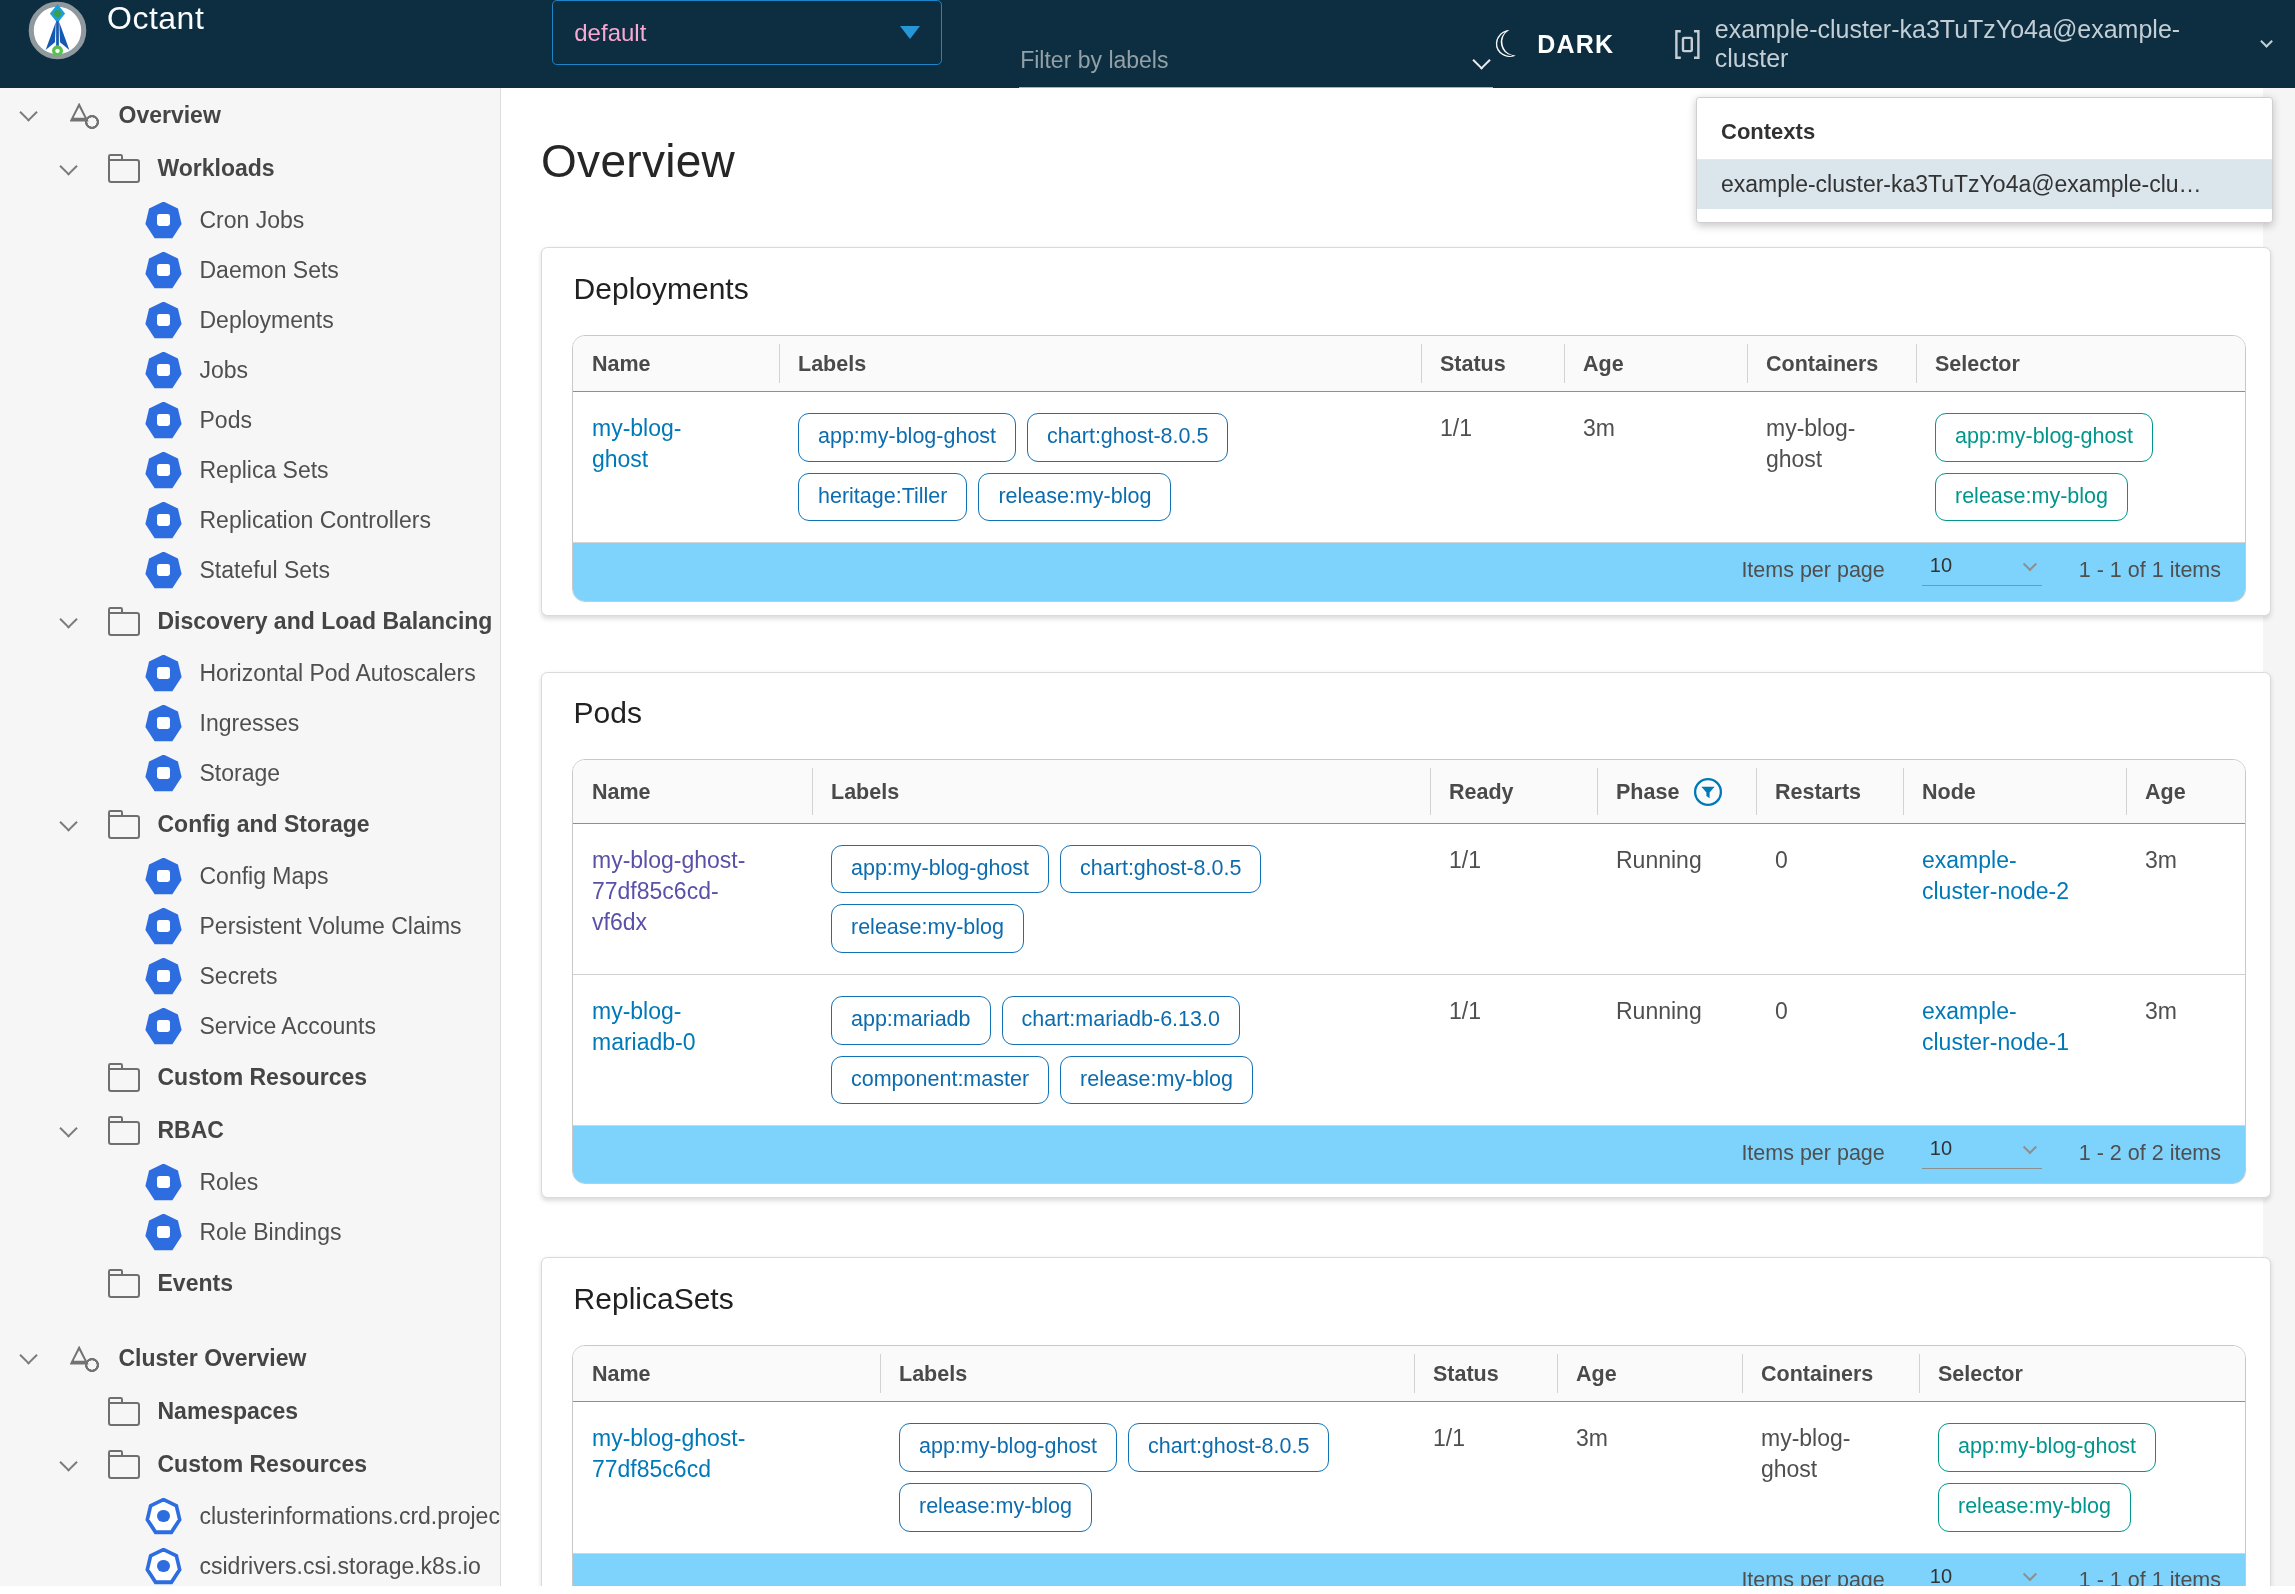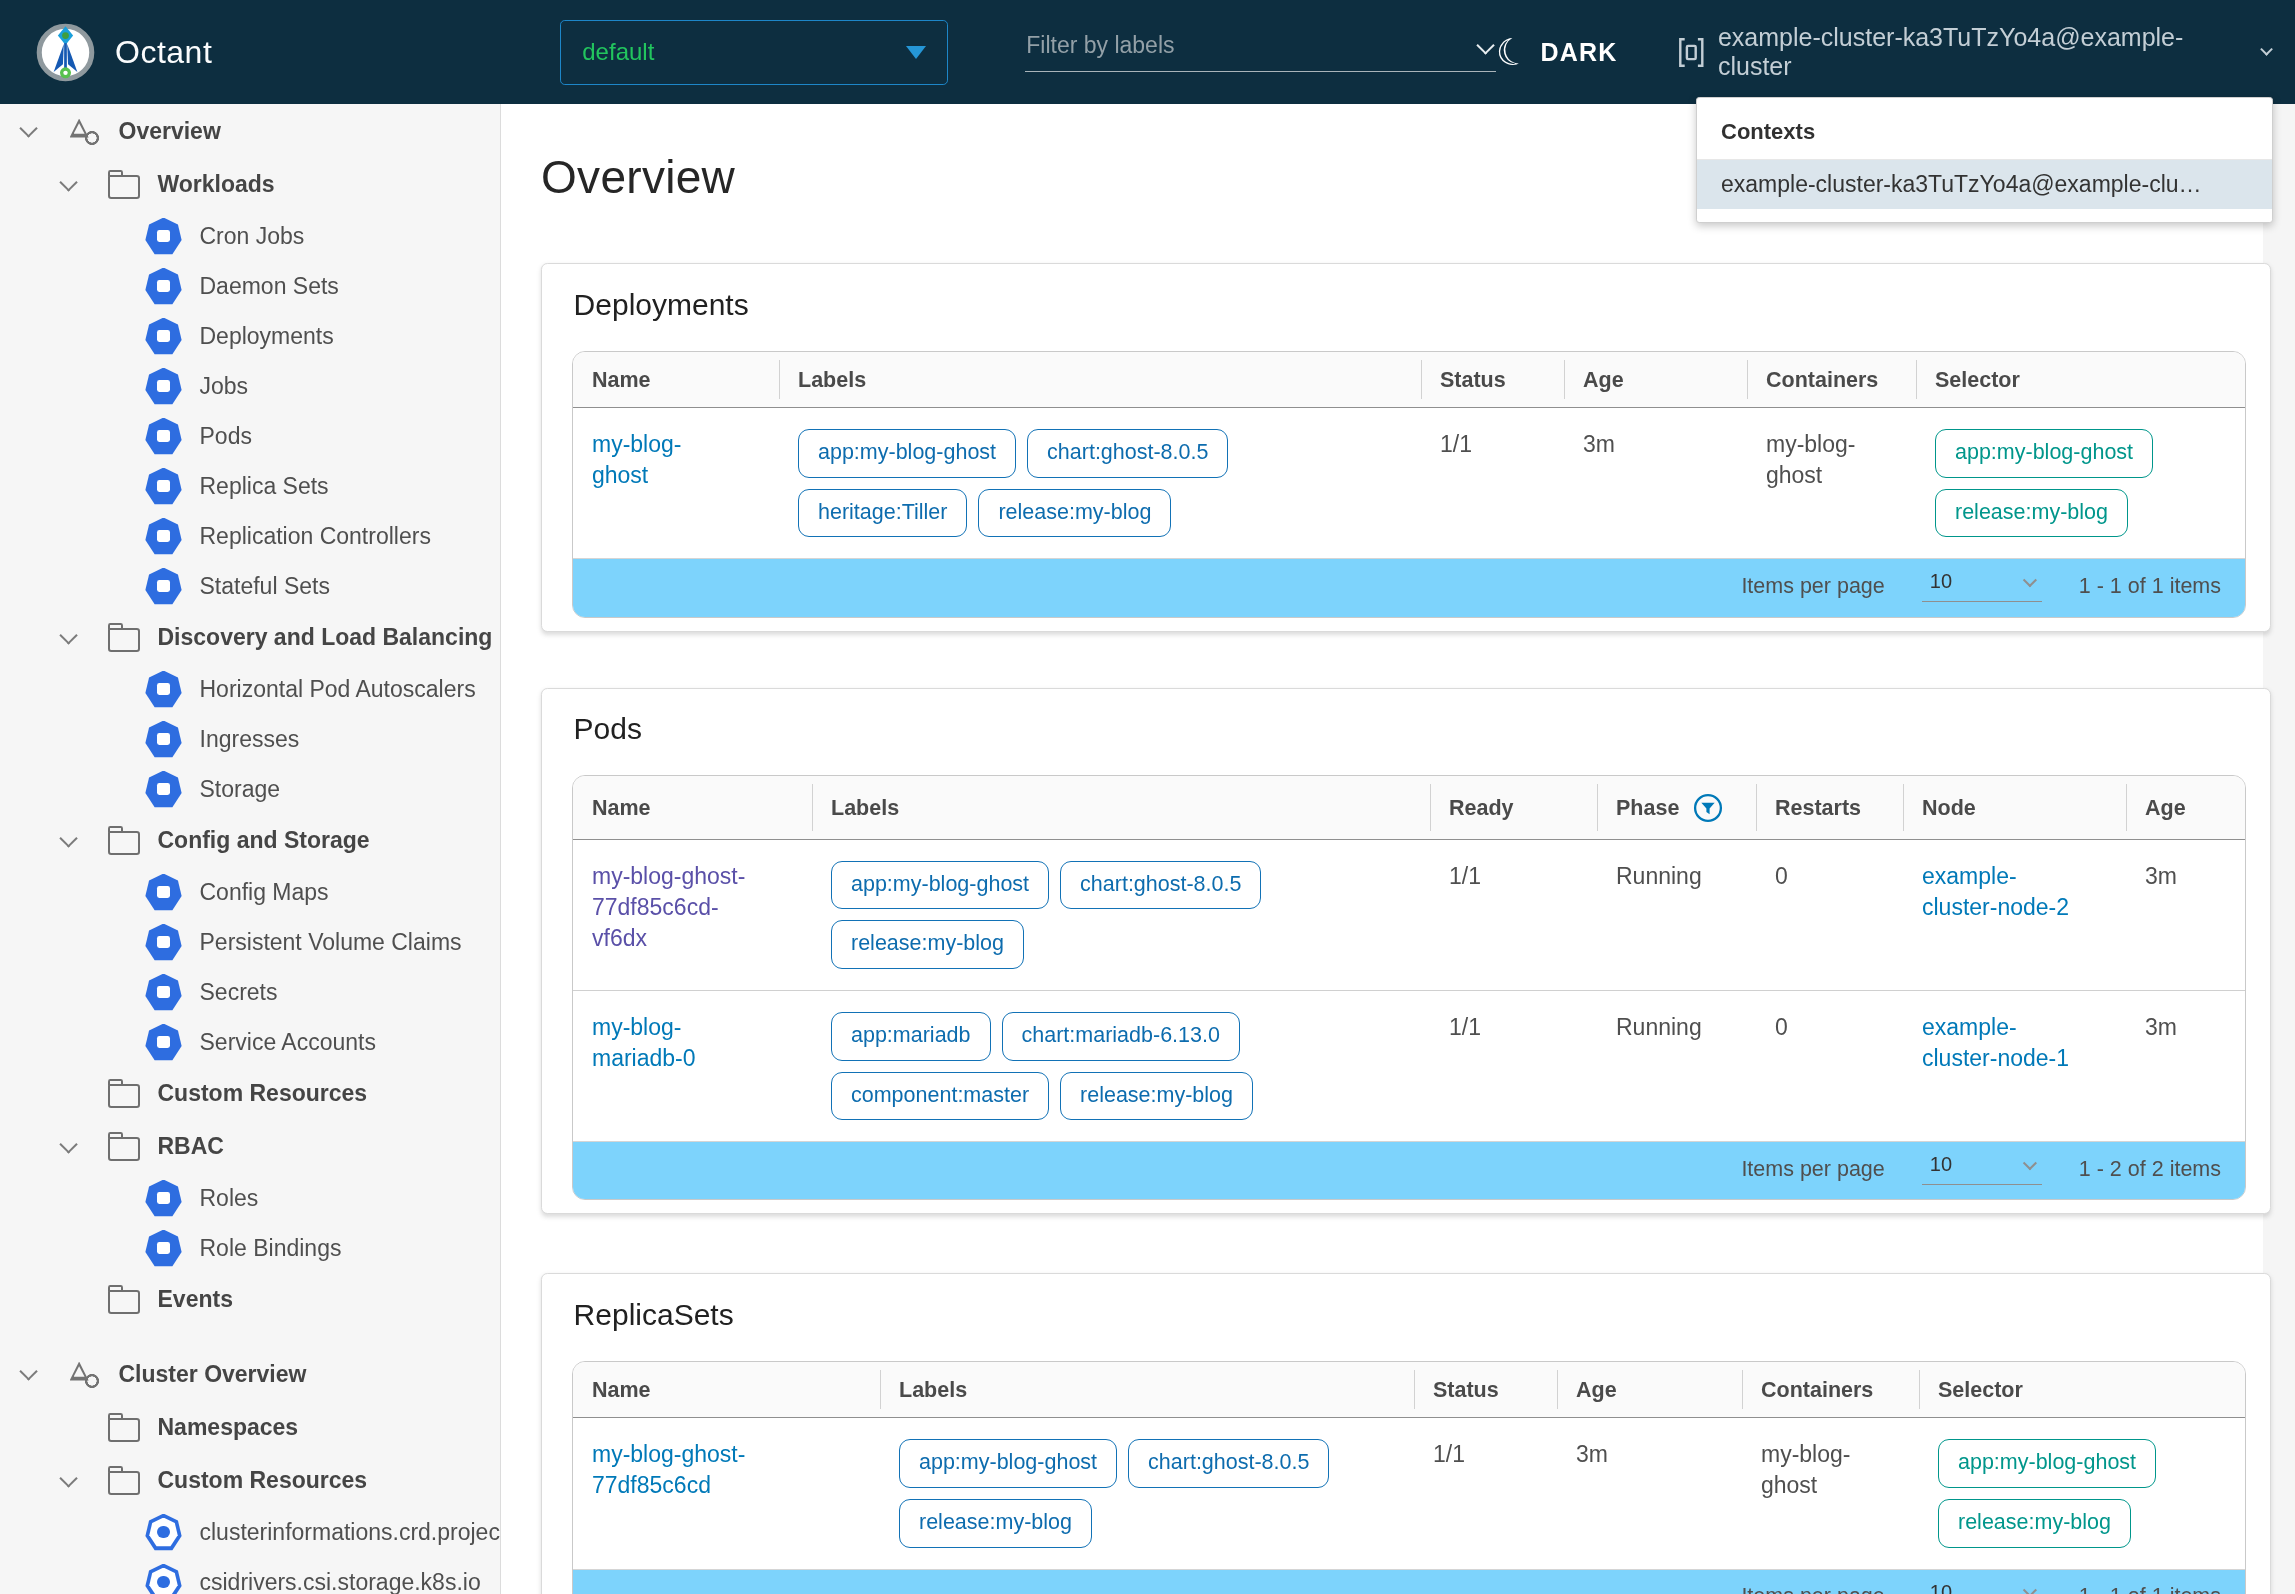--- a/index.html
+++ b/index.html
@@ -1,27 +1,27 @@
 <!DOCTYPE html>
 <html style="font-size:12.8px"><head>
 <meta charset="utf-8">
 <style>
   * { margin:0; padding:0; box-sizing:border-box; }
   html,body { width:2295px; height:1594px; overflow:hidden;
     font-family:"Liberation Sans", sans-serif; background:#ffffff; }
   .page { position:relative; width:2295px; height:1594px; overflow:hidden; }
 
   
-  .navbar { position:relative; z-index:30; display:flex; align-items:center;
-    width:100%; height:104px; background:#0d2e40; padding:0 24px 0 35px; }
+  .navbar { position:relative; z-index:30; display:flex; 
+    width:100%; height:88px; background:#0d2e40; padding:0 24px 0 27px; }
   .brand-logo { width:61px; height:61px; flex:0 0 auto; }
   .brand-name { color:#fafcfd; font-size:32px; letter-spacing:0.5px; margin-left:19px; }
   .ns-select { margin-left:348px; width:392px; height:65px; border:1.6px solid #1d86c8;
     border-radius:4.8px; display:flex; align-items:center; padding:0 21px; cursor:pointer; }
-  .ns-select .val { color:#22c55e; font-size:24px; flex:1; }
+  .ns-select .val { color:#f9a8d4; font-size:24px; flex:1; }
   .tri-down { width:0; height:0; border-left:10.4px solid transparent;
     border-right:10.4px solid transparent; border-top:13.5px solid #2596d6; }
   .filter-wrap { margin-left:77px; width:478px; position:relative;
     display:flex; align-items:flex-end; }
   .filter-input { width:100%; background:transparent; border:none; outline:none;
     border-bottom:1.6px solid #a9b4ba; color:#d9e0e4; font-size:23px;
     font-family:"Liberation Sans",sans-serif; padding:0 40px 12.8px 1.6px; }
   .filter-input::placeholder { color:#93a0a7; }
   .chev { display:inline-block; width:12.8px; height:12.8px; border-left:2.4px solid #e8edf0;
     border-bottom:2.4px solid #e8edf0; transform:rotate(-45deg); }

